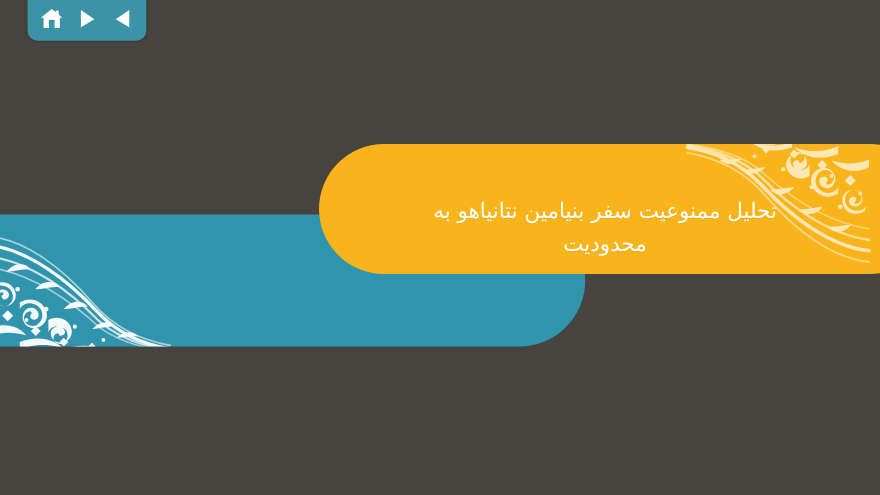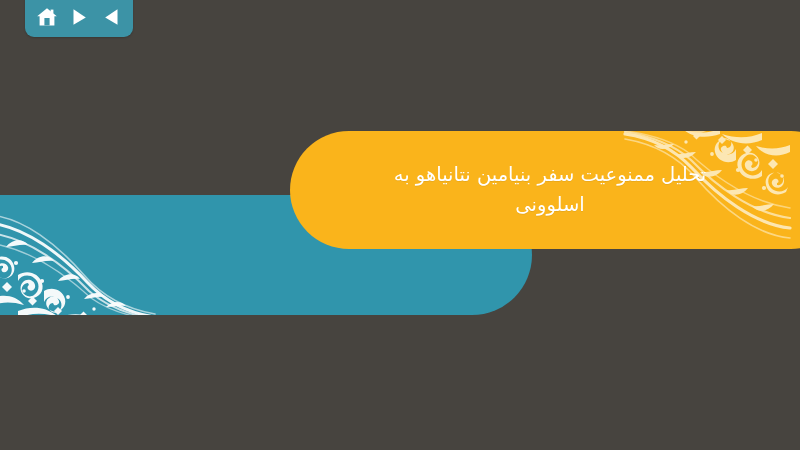--- a/index.html
+++ b/index.html
@@ -95,21 +95,21 @@
     top: -3px;
     width: 180px;
     height: 122px;
     pointer-events: none;
   }
 
   
   .title-block {
     position: absolute;
     left: 300px;
-    top: 133px;
+    top: 150px;
     width: 500px;
     height: 114px;
     z-index: 30;
     display: flex;
     flex-direction: column;
     align-items: center;
     justify-content: center;
     text-align: center;
     direction: rtl;
     pointer-events: none;
@@ -202,21 +202,21 @@
         <path d="M150,12 c-14,6 -30,4 -40,-6 c15,5 28,4 40,-1 z"></path>
         <path d="M108,6 c-14,5 -28,3 -36,-4 c14,4 24,3 36,-1 z"></path>
 
         <path d="M96,2 c-10,6 -22,4 -28,-4 c10,3 19,2 28,-1 z" opacity="0.75"></path>
       </g>
     </svg>
   </div>
 
   <div class="title-block">
     <div class="title-line">تحلیل ممنوعیت سفر بنیامین نتانیاهو به</div>
-    <div class="title-line">اسلوونی</div>
+    <div class="title-line">محدودیت</div>
   </div>
 
   <div class="navbar">
 
     <button class="nav-btn" aria-label="previous">
       <svg width="17" height="18" viewBox="0 0 17 18">
         <path d="M14.5 1.2 L14.5 16.8 L2.2 9.4 Z" fill="#FFFFFF"></path>
       </svg>
     </button>
 

